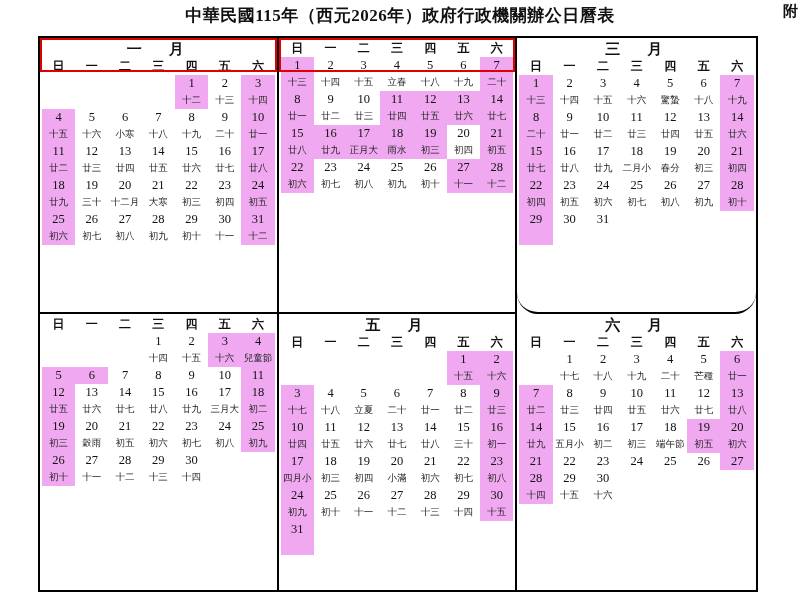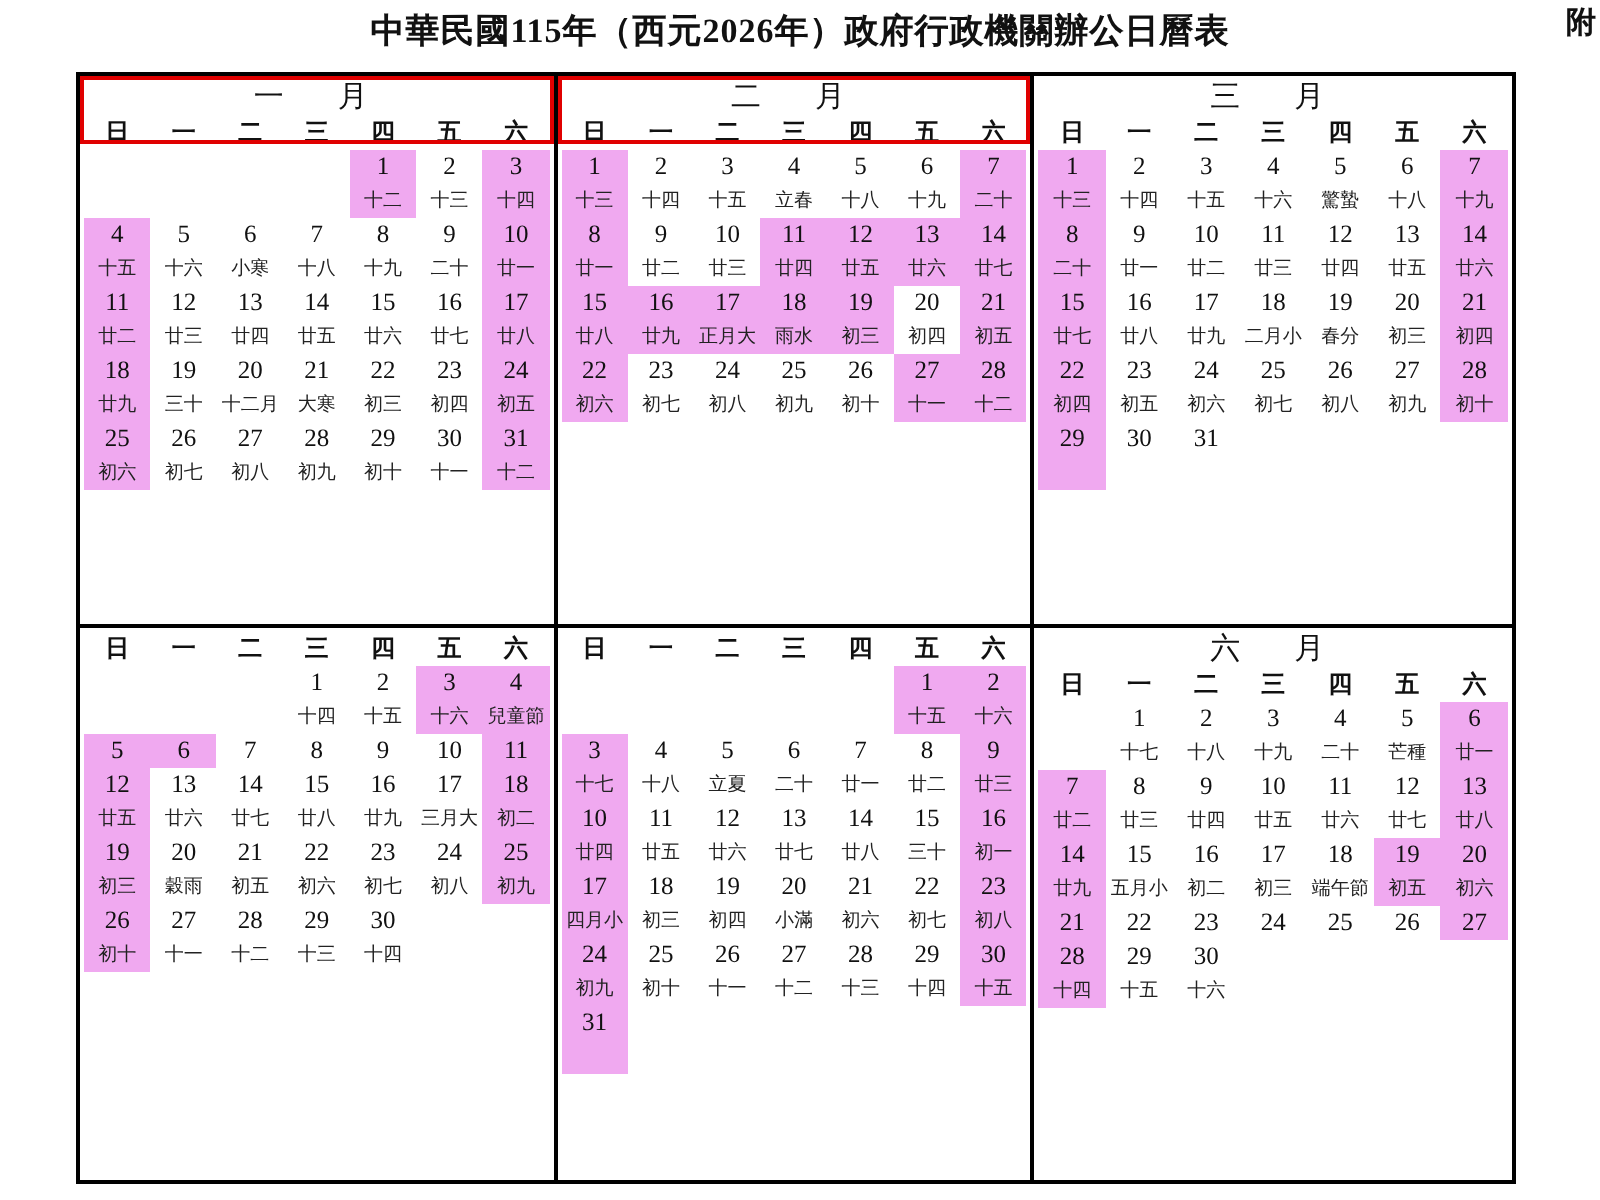--- a/index.html
+++ b/index.html
@@ -35,26 +35,26 @@
     border:2px solid #000;
     box-sizing:border-box;
   }
   .mon{
     border-right:2px solid #000;
     border-bottom:2px solid #000;
     box-sizing:border-box;
     padding:2px 2px 0 2px;
     position:relative;
   }
-  .mon.c3{border-right:none;}
+  .mon.c3{border-right:none;border-radius:21px;}
   .mon.r2{border-bottom:none;}
   .mon-head{
     text-align:center;
     font-size:15px;
-    font-weight:normal;
+    font-weight:bold;
     letter-spacing:6px;
     height:18px;
     line-height:18px;
   }
   table.cal{
     width:100%;
     border-collapse:collapse;
     table-layout:fixed;
   }
   table.cal th{
@@ -191,21 +191,20 @@
               <td class="l">初八</td>
               <td class="l">初九</td>
               <td class="l">初十</td>
               <td class="l">十一</td>
               <td class="l hl">十二</td>
             </tr>
           </tbody>
         </table>
       </div>
       <div class="mon">
-        <div class="mon-head">二　月</div>
         <table class="cal">
           <thead>
             <tr>
               <th>日</th>
               <th>一</th>
               <th>二</th>
               <th>三</th>
               <th>四</th>
               <th>五</th>
               <th>六</th>
@@ -487,20 +486,21 @@
               <td class="l">十二</td>
               <td class="l">十三</td>
               <td class="l">十四</td>
               <td class="l"></td>
               <td class="l"></td>
             </tr>
           </tbody>
         </table>
       </div>
       <div class="mon r2">
+        <div class="mon-head">五　月</div>
         <table class="cal">
           <thead>
             <tr>
               <th>日</th>
               <th>一</th>
               <th>二</th>
               <th>三</th>
               <th>四</th>
               <th>五</th>
               <th>六</th>

